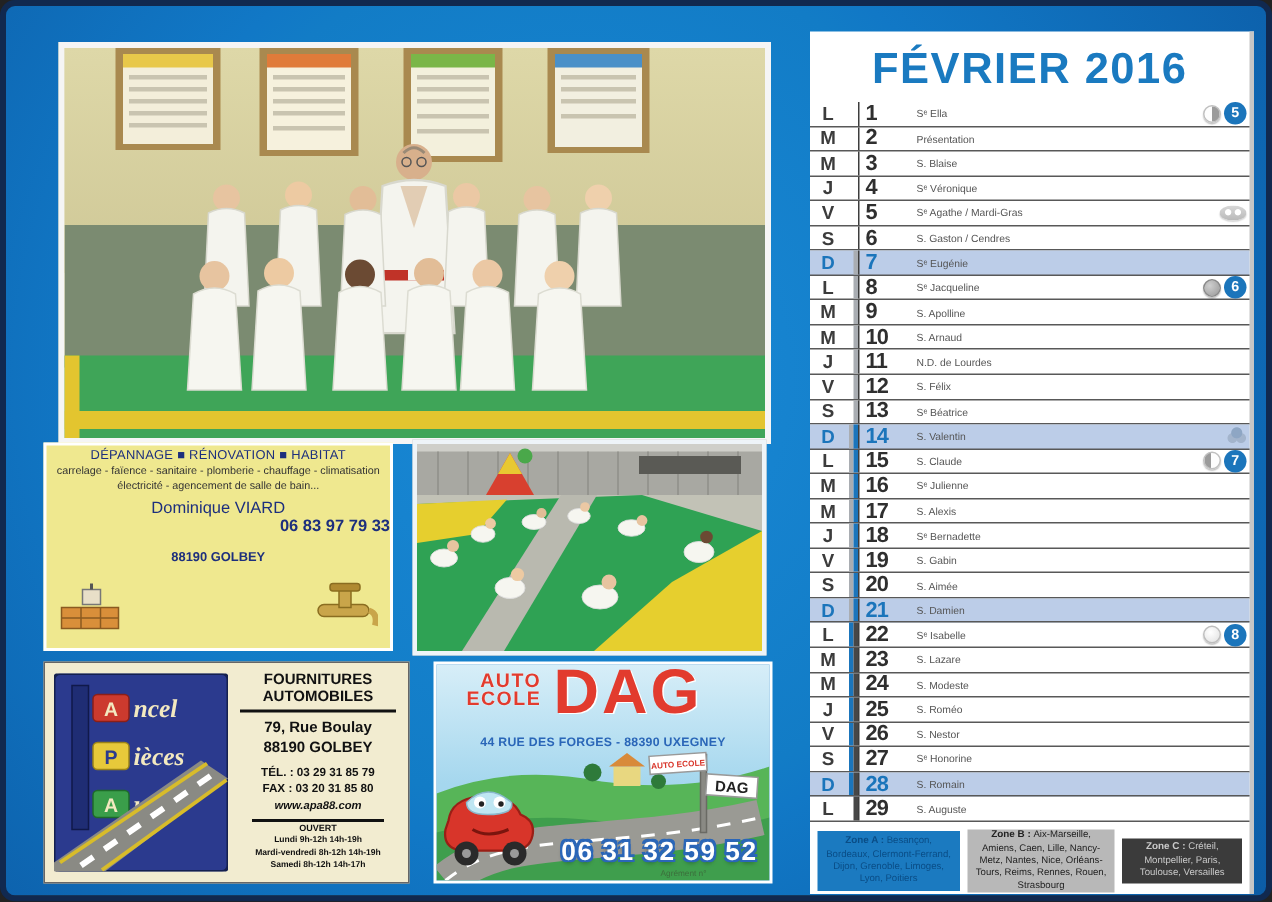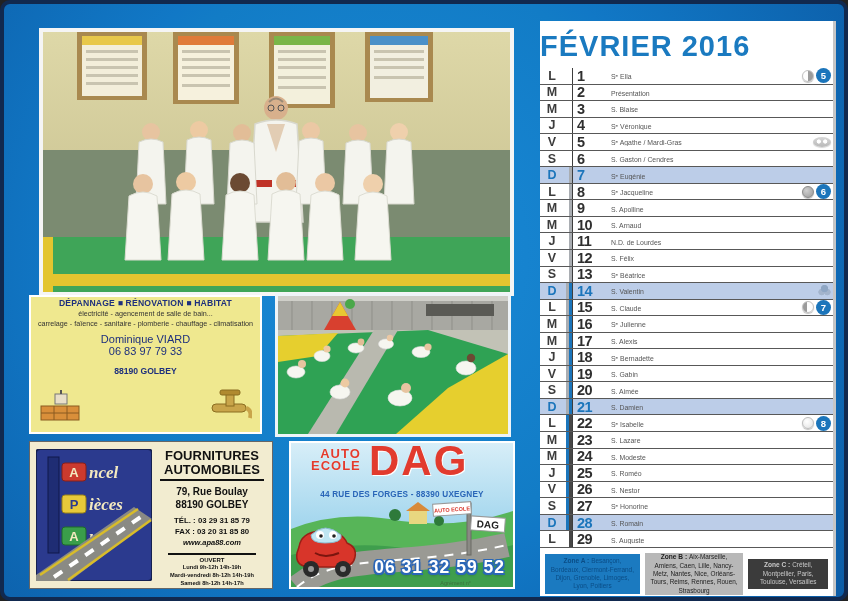--- a/index.html
+++ b/index.html
@@ -9,21 +9,21 @@
     border:4px solid #11294f;border-radius:10px;overflow:hidden;
     font-family:"Liberation Sans",sans-serif;}
 
   
   .photo1{position:absolute;left:35px;top:24px;width:467px;height:260px;border:4px solid #f5f5f5;box-sizing:content-box;background:#d8d2a2;}
   .photo2{position:absolute;left:271px;top:289px;width:230px;height:138px;border:3px solid #eef4f8;background:#b9b9b3;}
   .photo1 svg,.photo2 svg{display:block;}
 
   
   .cal{position:absolute;left:536px;top:17px;width:296px;height:575px;background:#ffffff;border-right:3px solid #c6c6c6;box-sizing:border-box;}
-  .cal-title{color:#1a7ac0;font-size:29px;font-weight:bold;margin:0;padding-top:9px;letter-spacing:1px;}
+  .cal-title{color:#1a7ac0;font-size:29px;font-weight:bold;text-align:center;margin:0;padding-top:9px;letter-spacing:1px;}
   .rows{position:absolute;top:47px;left:0;right:0;}
   .cal-row{position:relative;display:flex;align-items:center;height:16.55px;border-bottom:1px solid #585858;box-sizing:border-box;}
   .cal-row.sun{background:#bccde8;}
   .dl{width:24px;text-align:center;font-weight:bold;font-size:12.5px;color:#3c3c3c;}
   .sun .dl{color:#1b75bb;}
   .stripes{width:9px;height:100%;display:flex;justify-content:flex-end;border-right:1.5px solid #3d3d3d;box-sizing:border-box;}
   .stripe{width:3px;height:100%;}
   .stA{background:#1b75bb;}.stB{background:#a9adb2;}.stC{background:#474747;}
   .dn{width:27px;padding-left:4px;font-size:14.5px;font-weight:bold;color:#2f2f2f;letter-spacing:-0.5px;}
   .sun .dn{color:#1b75bb;}
@@ -47,34 +47,34 @@
   .legend{position:absolute;left:5px;right:5px;top:532px;display:flex;gap:5px;align-items:center;}
   .zbox{font-size:6.4px;line-height:1.3;padding:3px 4px;text-align:center;box-sizing:border-box;display:flex;flex-direction:column;justify-content:center;}
   .zbox b{font-size:6.6px;}
   .zA{background:#1b7ac0;color:#0a4d86;width:100px;height:40px;}
   .zB{background:#b8b8b8;color:#222;width:104px;height:42px;}
   .zC{background:#3b3b3b;color:#c9c9c9;width:84px;height:30px;}
 
   
   .dvim{position:absolute;left:25px;top:291px;width:233px;height:139px;background:#efe88f;border:2px solid #fff;box-sizing:border-box;text-align:center;color:#1d2f7d;overflow:hidden;}
   .dvim-logo{font-family:"Liberation Serif",serif;font-size:33px;font-weight:bold;line-height:.9;margin-top:2px;letter-spacing:-1px;}
-  .dvim-tag{font-size:8.6px;font-weight:bold;margin-top:1px;letter-spacing:.2px;}
+  .dvim-tag{font-size:8.6px;font-weight:normal;margin-top:1px;letter-spacing:.2px;}
   .dvim-services{font-size:7.2px;color:#333;line-height:1.3;margin-top:1px;}
   .dvim-name{font-size:11px;font-weight:normal;margin-top:4px;}
-  .dvim-phone{font-size:11px;font-weight:normal;}
+  .dvim-phone{font-size:11px;font-weight:bold;text-align:right;}
   .dvim-addr{font-size:8.6px;font-weight:bold;margin-top:9px;line-height:1.3;}
   .dvim-clip{position:absolute;bottom:6px;}
   .dvim-clip.left{left:8px;}
   .dvim-clip.right{right:8px;}
 
   
   .ancel{position:absolute;left:25px;top:437px;width:244px;height:148px;background:#f2ecd0;border:1px solid #666;box-sizing:border-box;display:flex;padding:7px 6px;gap:6px;}
   .ancel-logo{width:116px;flex:none;}
   .ancel-right{flex:1;text-align:center;color:#111;}
-  .ancel-title{font-size:13px;font-weight:bold;line-height:1.05;border-bottom:2px solid #111;padding-bottom:3px;margin:0 2px;}
+  .ancel-title{font-size:10px;font-weight:bold;line-height:1.05;border-bottom:2px solid #111;padding-bottom:3px;margin:0 2px;}
   .ancel-addr{font-size:10px;font-weight:bold;margin-top:5px;line-height:1.25;}
   .ancel-tel{font-size:7.8px;font-weight:bold;margin-top:5px;line-height:1.4;}
   .ancel-web{font-size:7.5px;font-weight:bold;font-style:italic;}
   .ancel-rule{border-top:2px solid #111;margin:4px 10px 2px;}
   .ancel-open{font-size:6px;font-weight:bold;}
   .ancel-hours{font-size:5.7px;font-weight:bold;line-height:1.45;}
 
   
   .dag{position:absolute;left:285px;top:437px;width:226px;height:148px;border:2px solid #fff;box-sizing:border-box;background:linear-gradient(#d7eef8,#a5d7ee 55%);overflow:hidden;}
   .dag-brand-small{position:absolute;top:5px;left:20px;font-size:13px;font-weight:900;color:#e23b2e;line-height:.95;letter-spacing:1px;text-shadow:0 0 1px #fff;text-align:right;}
@@ -506,22 +506,22 @@
           <div><b>Zone B : </b><span>Aix-Marseille, Amiens, Caen, Lille, Nancy-Metz, Nantes, Nice, Orléans-Tours, Reims, Rennes, Rouen, Strasbourg</span></div>
         </div>
       <div class="zbox zC">
           <div><b>Zone C : </b><span>Créteil, Montpellier, Paris, Toulouse, Versailles</span></div>
         </div>
     </div>
   </div>
 
   <div class="dvim">
     <div class="dvim-tag">DÉPANNAGE ■ RÉNOVATION ■ HABITAT</div>
+    <div class="dvim-services">carrelage - faïence - sanitaire - plomberie - chauffage - climatisation</div>
     <div class="dvim-services">électricité - agencement de salle de bain...</div>
-    <div class="dvim-services">carrelage - faïence - sanitaire - plomberie - chauffage - climatisation</div>
     <div class="dvim-name">Dominique VIARD</div>
     <div class="dvim-phone">06 83 97 79 33</div>
     <div class="dvim-addr">
       <div>88190 GOLBEY</div>
     </div>
     <span class="dvim-clip left">
       <svg width="42" height="34" viewBox="0 0 42 34">
           <rect x="2" y="18" width="38" height="14" fill="#d98f3a" stroke="#8a5a20"></rect>
           <line x1="15" y1="18" x2="15" y2="32" stroke="#8a5a20"></line>
           <line x1="28" y1="18" x2="28" y2="32" stroke="#8a5a20"></line>

